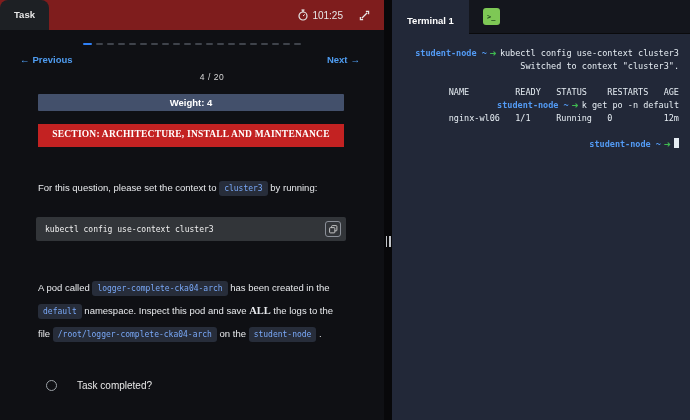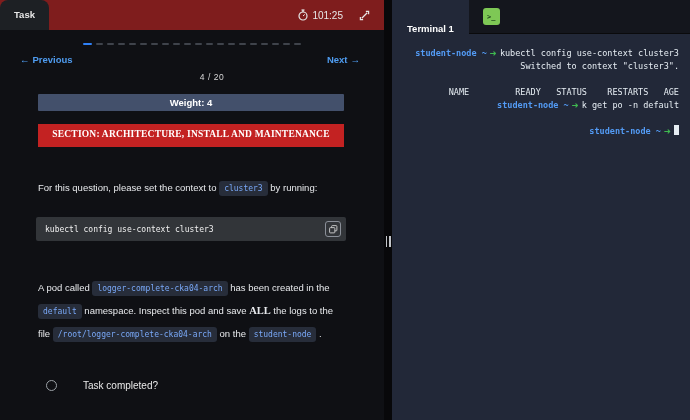--- a/index.html
+++ b/index.html
@@ -42,33 +42,33 @@
   .chip{font-family:"DejaVu Sans Mono",monospace;font-size:8px;background:#272d3a;
     color:var(--chip-blue);padding:3px 5px;border-radius:3px;white-space:nowrap;}
   .md-strong{font-family:"Liberation Serif",serif;font-weight:bold;font-size:10.5px;}
 
   .codeblock{margin:17px 38px 0 36px;height:24px;background:#323539;border-radius:2px;
     display:flex;align-items:center;justify-content:space-between;padding:0 5px 0 9px;}
   .codeblock code{font-family:"DejaVu Sans Mono",monospace;font-size:8px;color:#f0f0f0;}
   .copy-btn{width:16px;height:16px;border:1px solid #8a8f98;border-radius:3px;display:flex;
     align-items:center;justify-content:center;cursor:pointer;background:transparent;}
 
-  .task-row{margin:34px 0 0 46px;display:flex;align-items:center;gap:26px;}
+  .task-row{margin:34px 0 0 46px;display:flex;align-items:center;gap:20px;}
   .radio{width:11px;height:11px;border:1.5px solid #9ba1a6;border-radius:50%;background:transparent;cursor:pointer;}
   .task-label{color:#e8e8e8;font-size:10px;}
 
   
   .gutter{position:absolute;left:384px;top:0;width:8px;height:420px;background:#08080a;cursor:col-resize;}
   .handle{position:absolute;left:1.5px;top:236px;display:flex;gap:2px;}
   .handle span{display:block;width:1.5px;height:11px;background:#c3c6cb;}
 
   
   .panel-right{position:absolute;left:392px;top:0;width:298px;height:420px;background:var(--terminal-bg);}
   .term-header{height:34px;background:#14161d;display:flex;align-items:center;border-bottom:1px solid #0a0a0c;}
-  .tab-terminal{height:34px;line-height:34px;padding:12px 15px;background:var(--terminal-bg);
+  .tab-terminal{height:34px;line-height:34px;padding:4px 15px;background:var(--terminal-bg);
     color:#fff;font-size:9.5px;font-weight:bold;}
   .term-icon{width:17px;height:17px;margin-left:14px;border-radius:3px;background:#7ec855;
     display:flex;align-items:center;justify-content:center;cursor:pointer;
     font-family:"DejaVu Sans Mono",monospace;font-size:7px;font-weight:bold;color:#173d17;}
   .term-body{padding:13px 11px;font-family:"DejaVu Sans Mono",monospace;font-size:8.5px;
     line-height:13px;color:#e6edf3;cursor:text;}
   .term-line{white-space:pre;text-align:right;}
   .t-host{color:var(--prompt-blue);font-weight:bold;}
   .t-arrow{color:var(--arrow-green);font-weight:bold;font-family:"DejaVu Sans","DejaVu Sans Mono",monospace;}
   .t-cmd{color:#e6edf3;}
@@ -180,18 +180,19 @@
         <span>Terminal 1</span>
       </div>
       <div class="term-icon">&gt;_</div>
     </div>
     <div class="term-body">
         <div class="term-line"><span class="t-host">student-node ~</span><span class="t-arrow"> ➜ </span><span class="t-cmd">kubectl config use-context cluster3</span></div>
         <div class="term-line">Switched to context "cluster3".</div>
         <div class="term-line">&nbsp;</div>
         <div class="term-line">NAME         READY   STATUS    RESTARTS   AGE</div>
         <div class="term-line"><span class="t-host">student-node ~</span><span class="t-arrow"> ➜ </span><span class="t-cmd">k get po -n default</span></div>
+        <div class="term-line">nginx-wl06   1/1     Running   0          12m</div>
         <div class="term-line">&nbsp;</div>
         <div class="term-line"><span class="t-host">student-node ~</span><span class="t-arrow"> ➜ </span><span class="t-cmd"></span><span class="t-cursor"></span></div>
       </div>
   </div>
 
 </div>
 
 </body></html>

